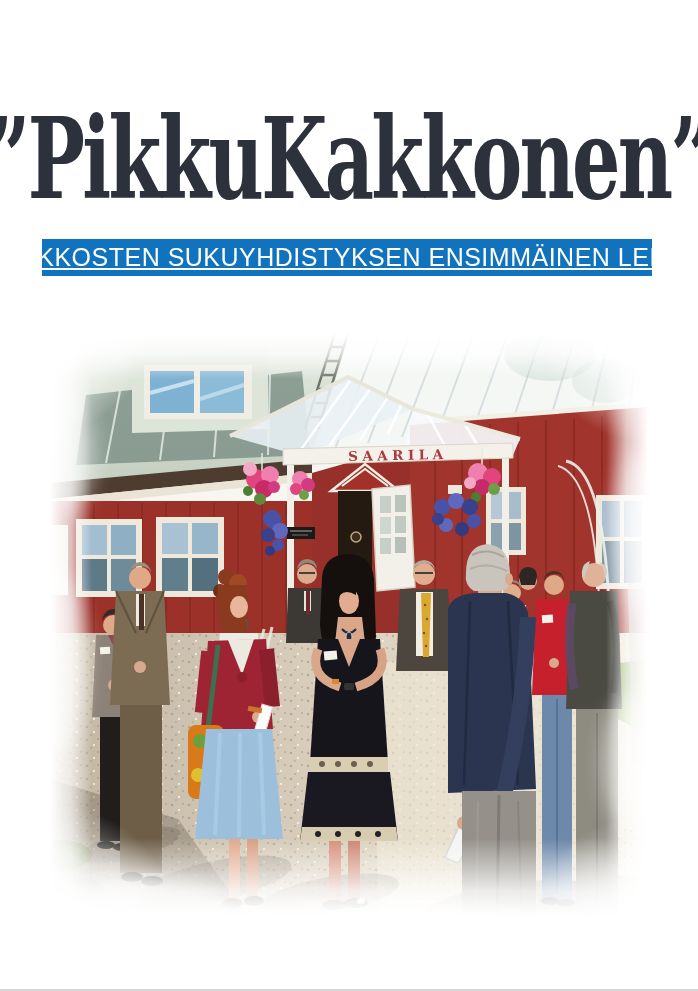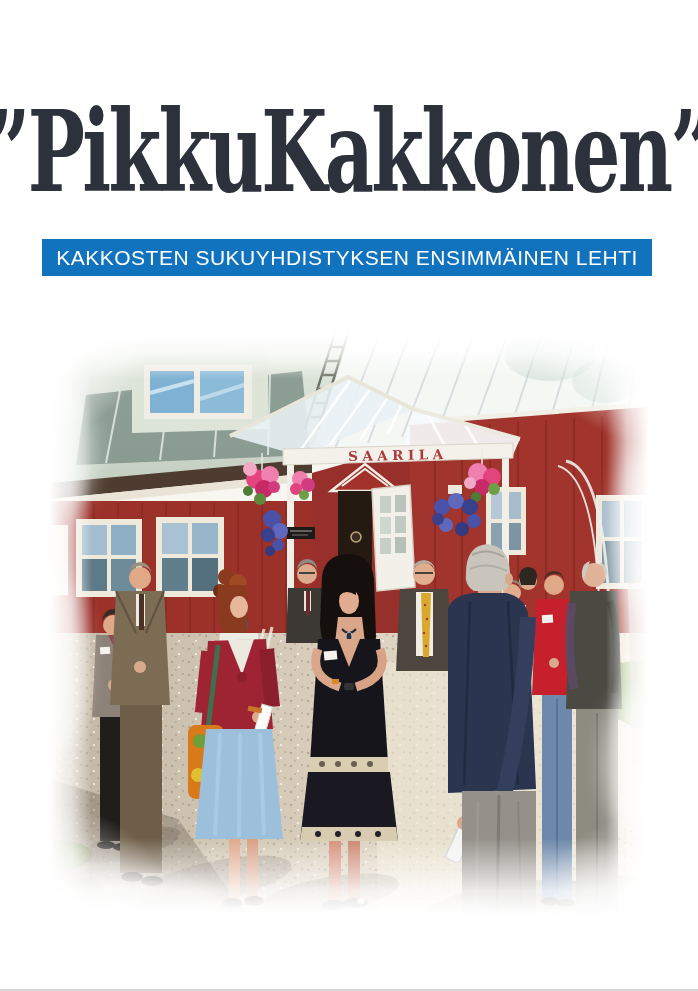--- a/index.html
+++ b/index.html
@@ -6,36 +6,36 @@
   .page{
     position:relative;width:698px;height:991px;background:#ffffff;
     overflow:hidden;font-family:"Liberation Sans",sans-serif;
   }
   .page::after{
     content:"";position:absolute;left:0;right:0;bottom:0;height:2px;
     background:#d6d6d6;
   }
   .masthead{
     position:absolute;top:84px;left:0;width:698px;height:150px;
-    display:flex;align-items:flex-start;justify-content:center;
+    display:flex;align-items:center;justify-content:center;
   }
   .masthead-title{
     display:inline-block;white-space:nowrap;
     font-family:"DejaVu Serif","Liberation Serif",serif;
     font-weight:700;font-size:112px;line-height:1.22;
     letter-spacing:-4px;color:#2d313c;
     transform:scaleX(0.68);transform-origin:50% 0;
   }
   .banner{
     position:absolute;left:42px;top:239px;width:610px;height:37px;
     background:#1173bd;display:flex;align-items:center;justify-content:center;
   }
   .banner-text{
-    color:#ffffff;font-size:21px;letter-spacing:0.5px;line-height:37px;
-    font-family:"Liberation Sans",sans-serif;white-space:nowrap;
+    color:#ffffff;font-size:25px;letter-spacing:0.5px;line-height:37px;
+    font-family:"Liberation Sans",sans-serif;white-space:nowrap;text-decoration:underline;
   }
   .cover-photo{
     position:absolute;left:50px;top:333px;width:598px;height:601px;
   }
   .cover-photo svg{display:block;width:598px;height:601px;}
 </style>
 </head>
 <body>
 
 <div class="page">

